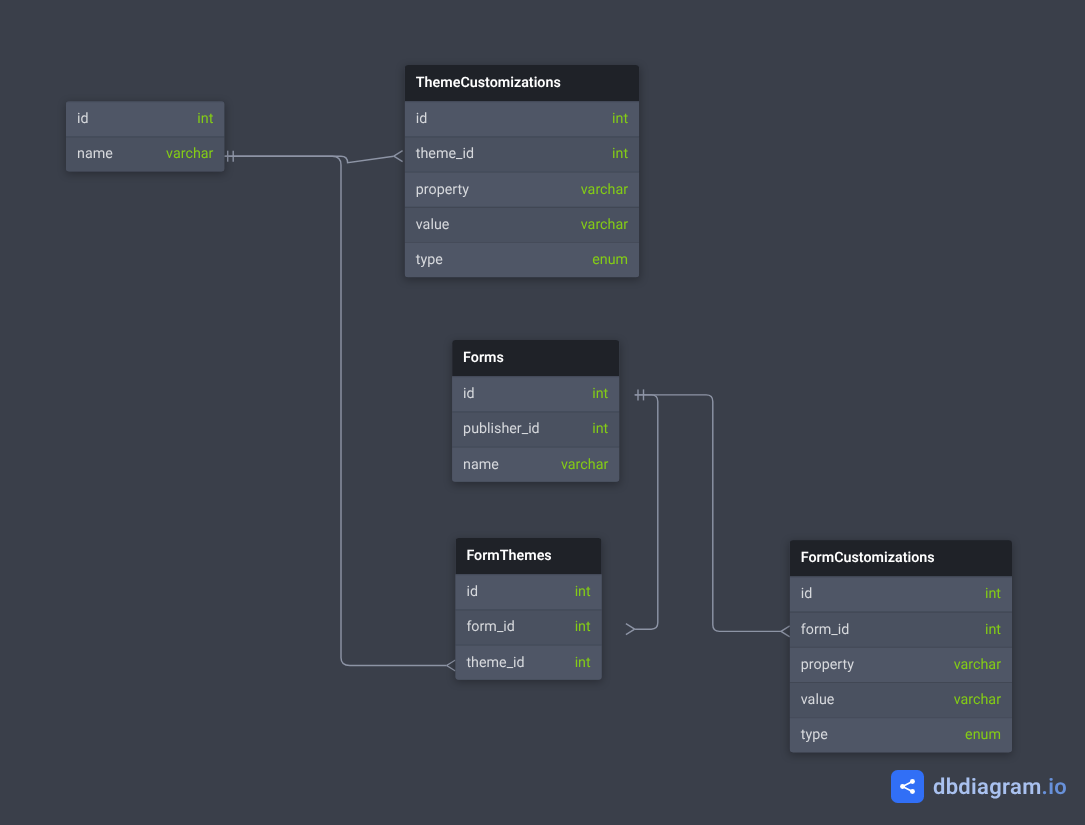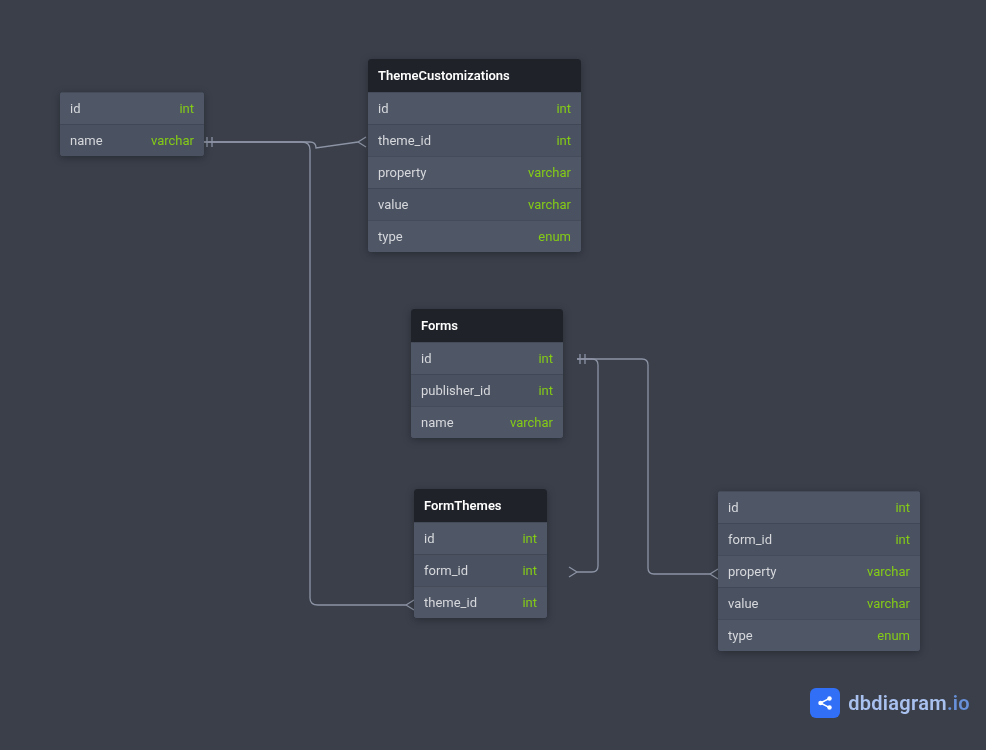--- a/index.html
+++ b/index.html
@@ -61,21 +61,21 @@
     pointer-events: none;
   }
   svg.connections path {
     stroke: #8d94a5;
     stroke-width: 1.3;
     fill: none;
   }
   .watermark {
     position: absolute;
     right: 16px;
-    bottom: 32px;
+    bottom: 20px;
     display: flex;
     align-items: center;
     gap: 8px;
   }
   .watermark-icon {
     width: 30px;
     height: 30px;
     background: #316ff6;
     border-radius: 6px;
     display: flex;
@@ -183,20 +183,21 @@
         <span class="col-type">int</span>
       </div>
       <div class="row">
         <span class="col-name">theme_id</span>
         <span class="col-type">int</span>
       </div>
     </div>
   </div>
 
   <div class="table" style="left:718px;top:491px;width:202px;">
+    <div class="table-header">FormCustomizations</div>
     <div class="rows">
       <div class="row">
         <span class="col-name">id</span>
         <span class="col-type">int</span>
       </div>
       <div class="row">
         <span class="col-name">form_id</span>
         <span class="col-type">int</span>
       </div>
       <div class="row">

